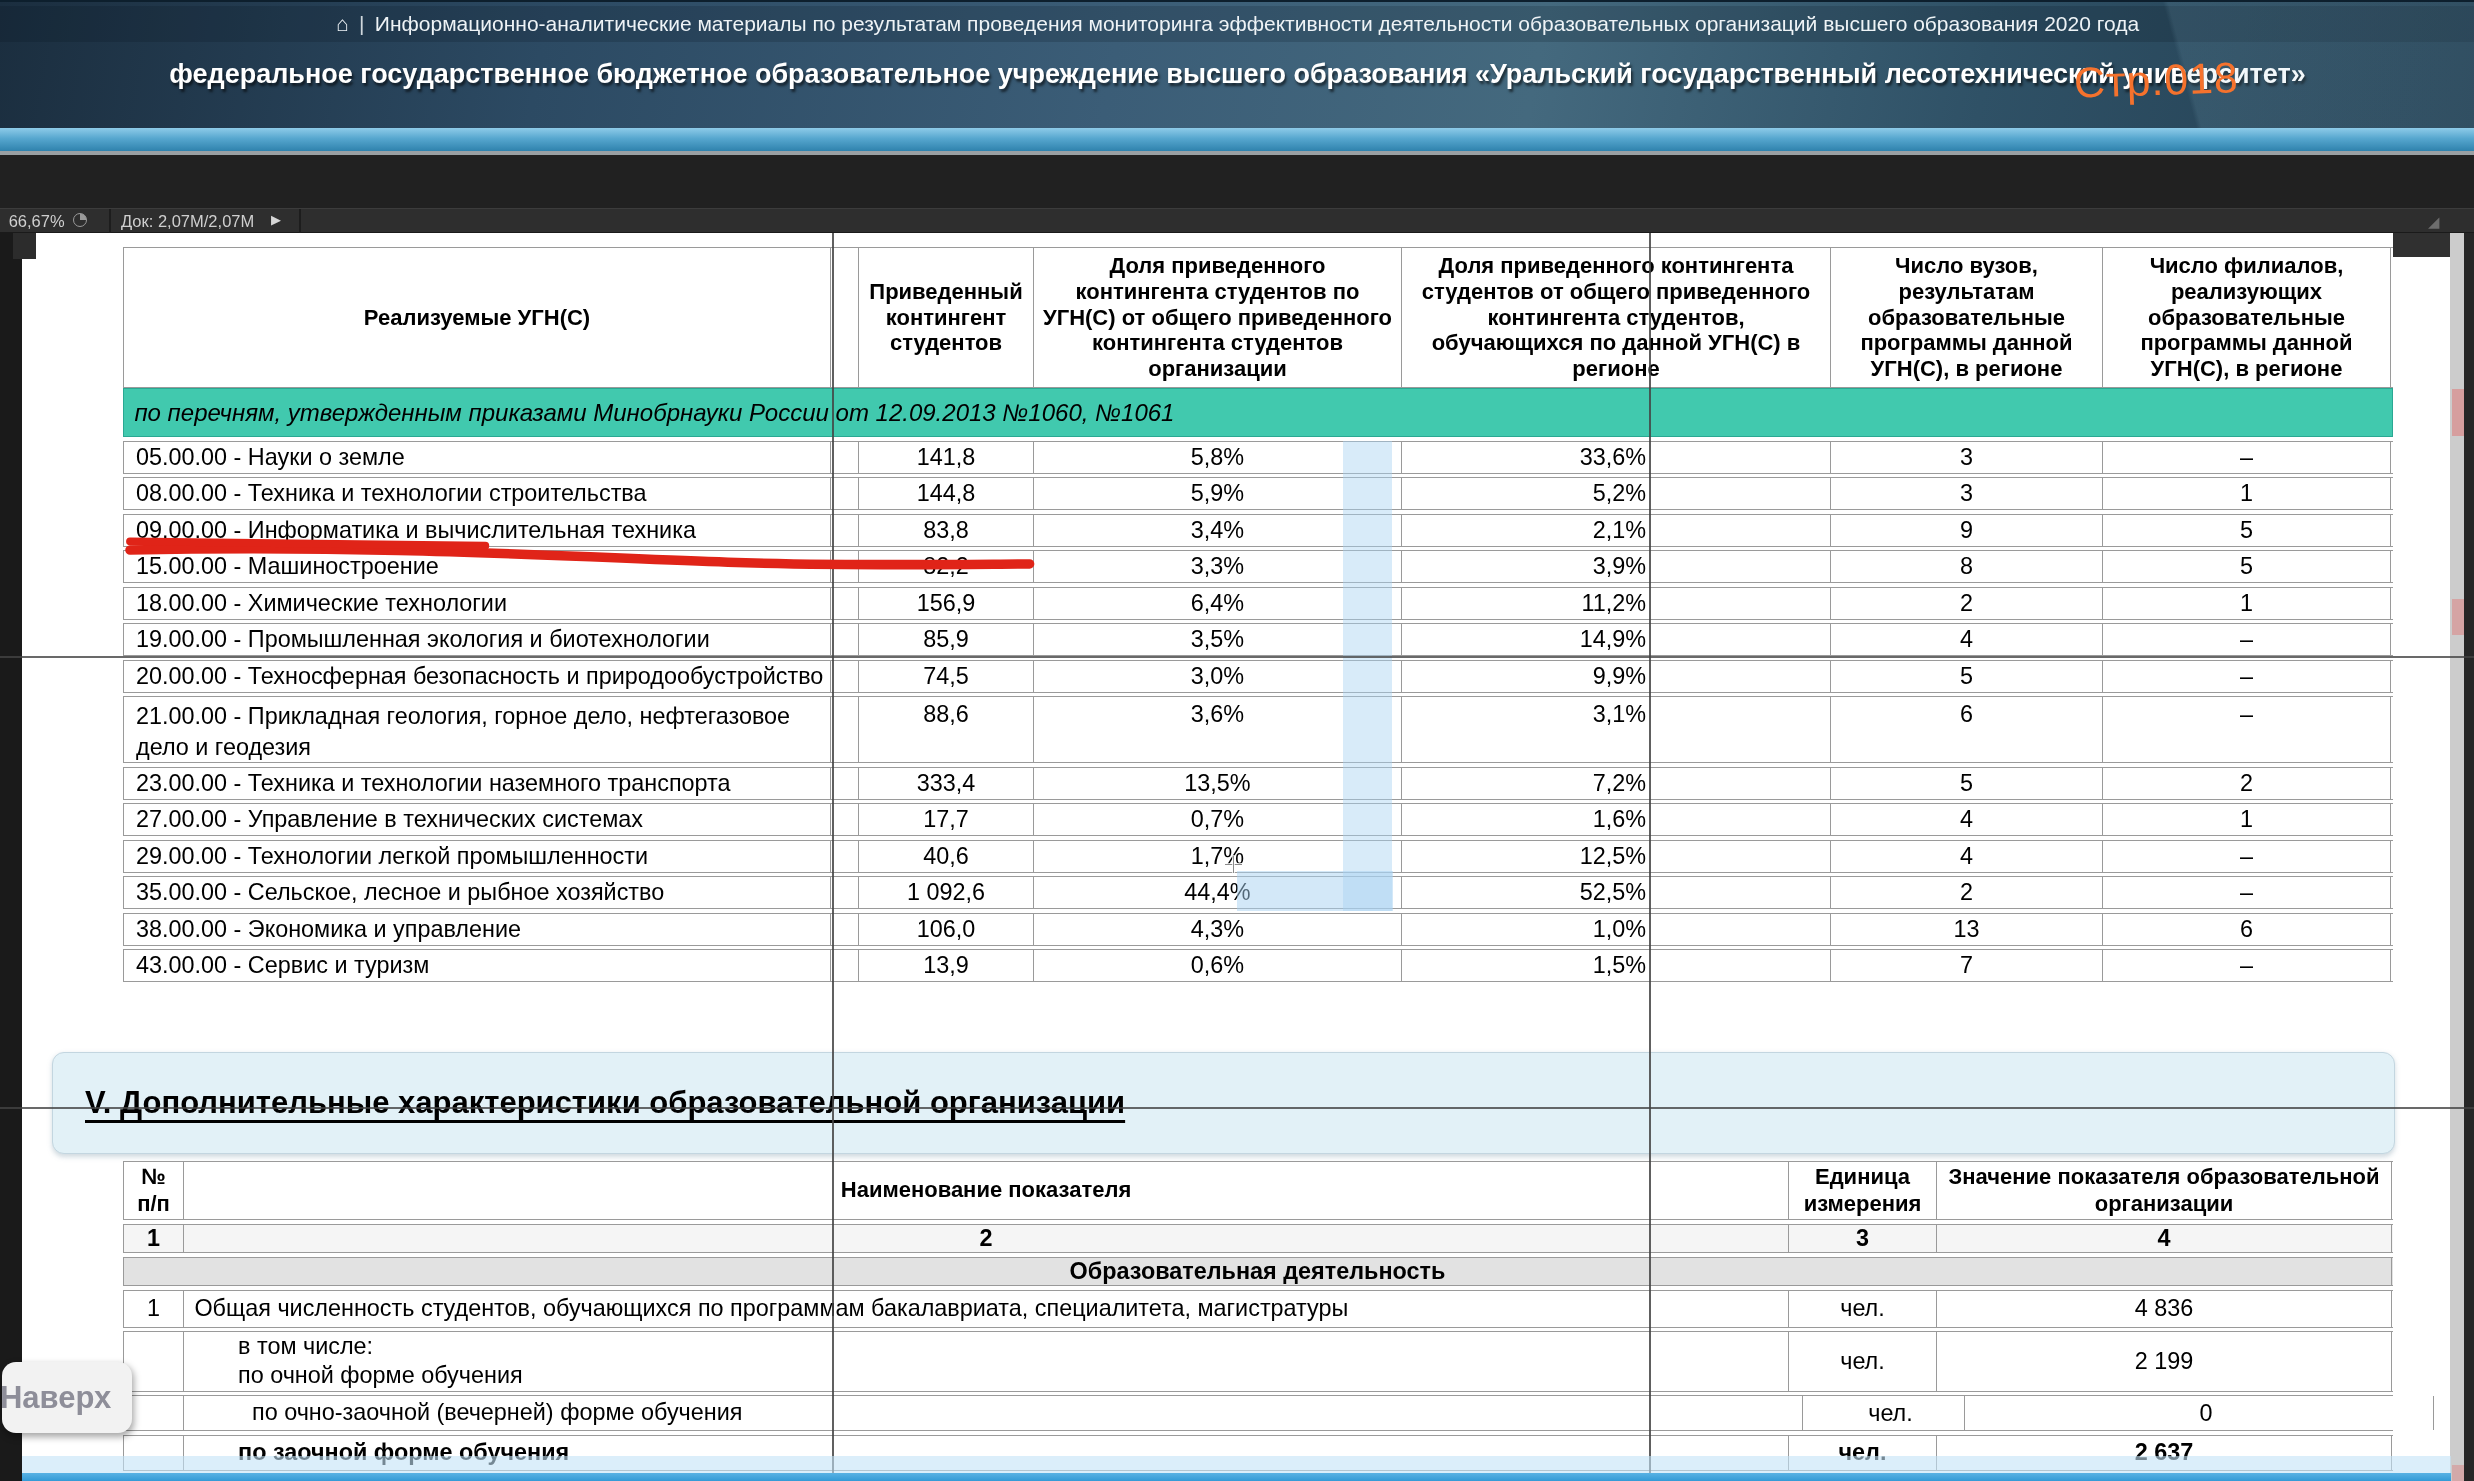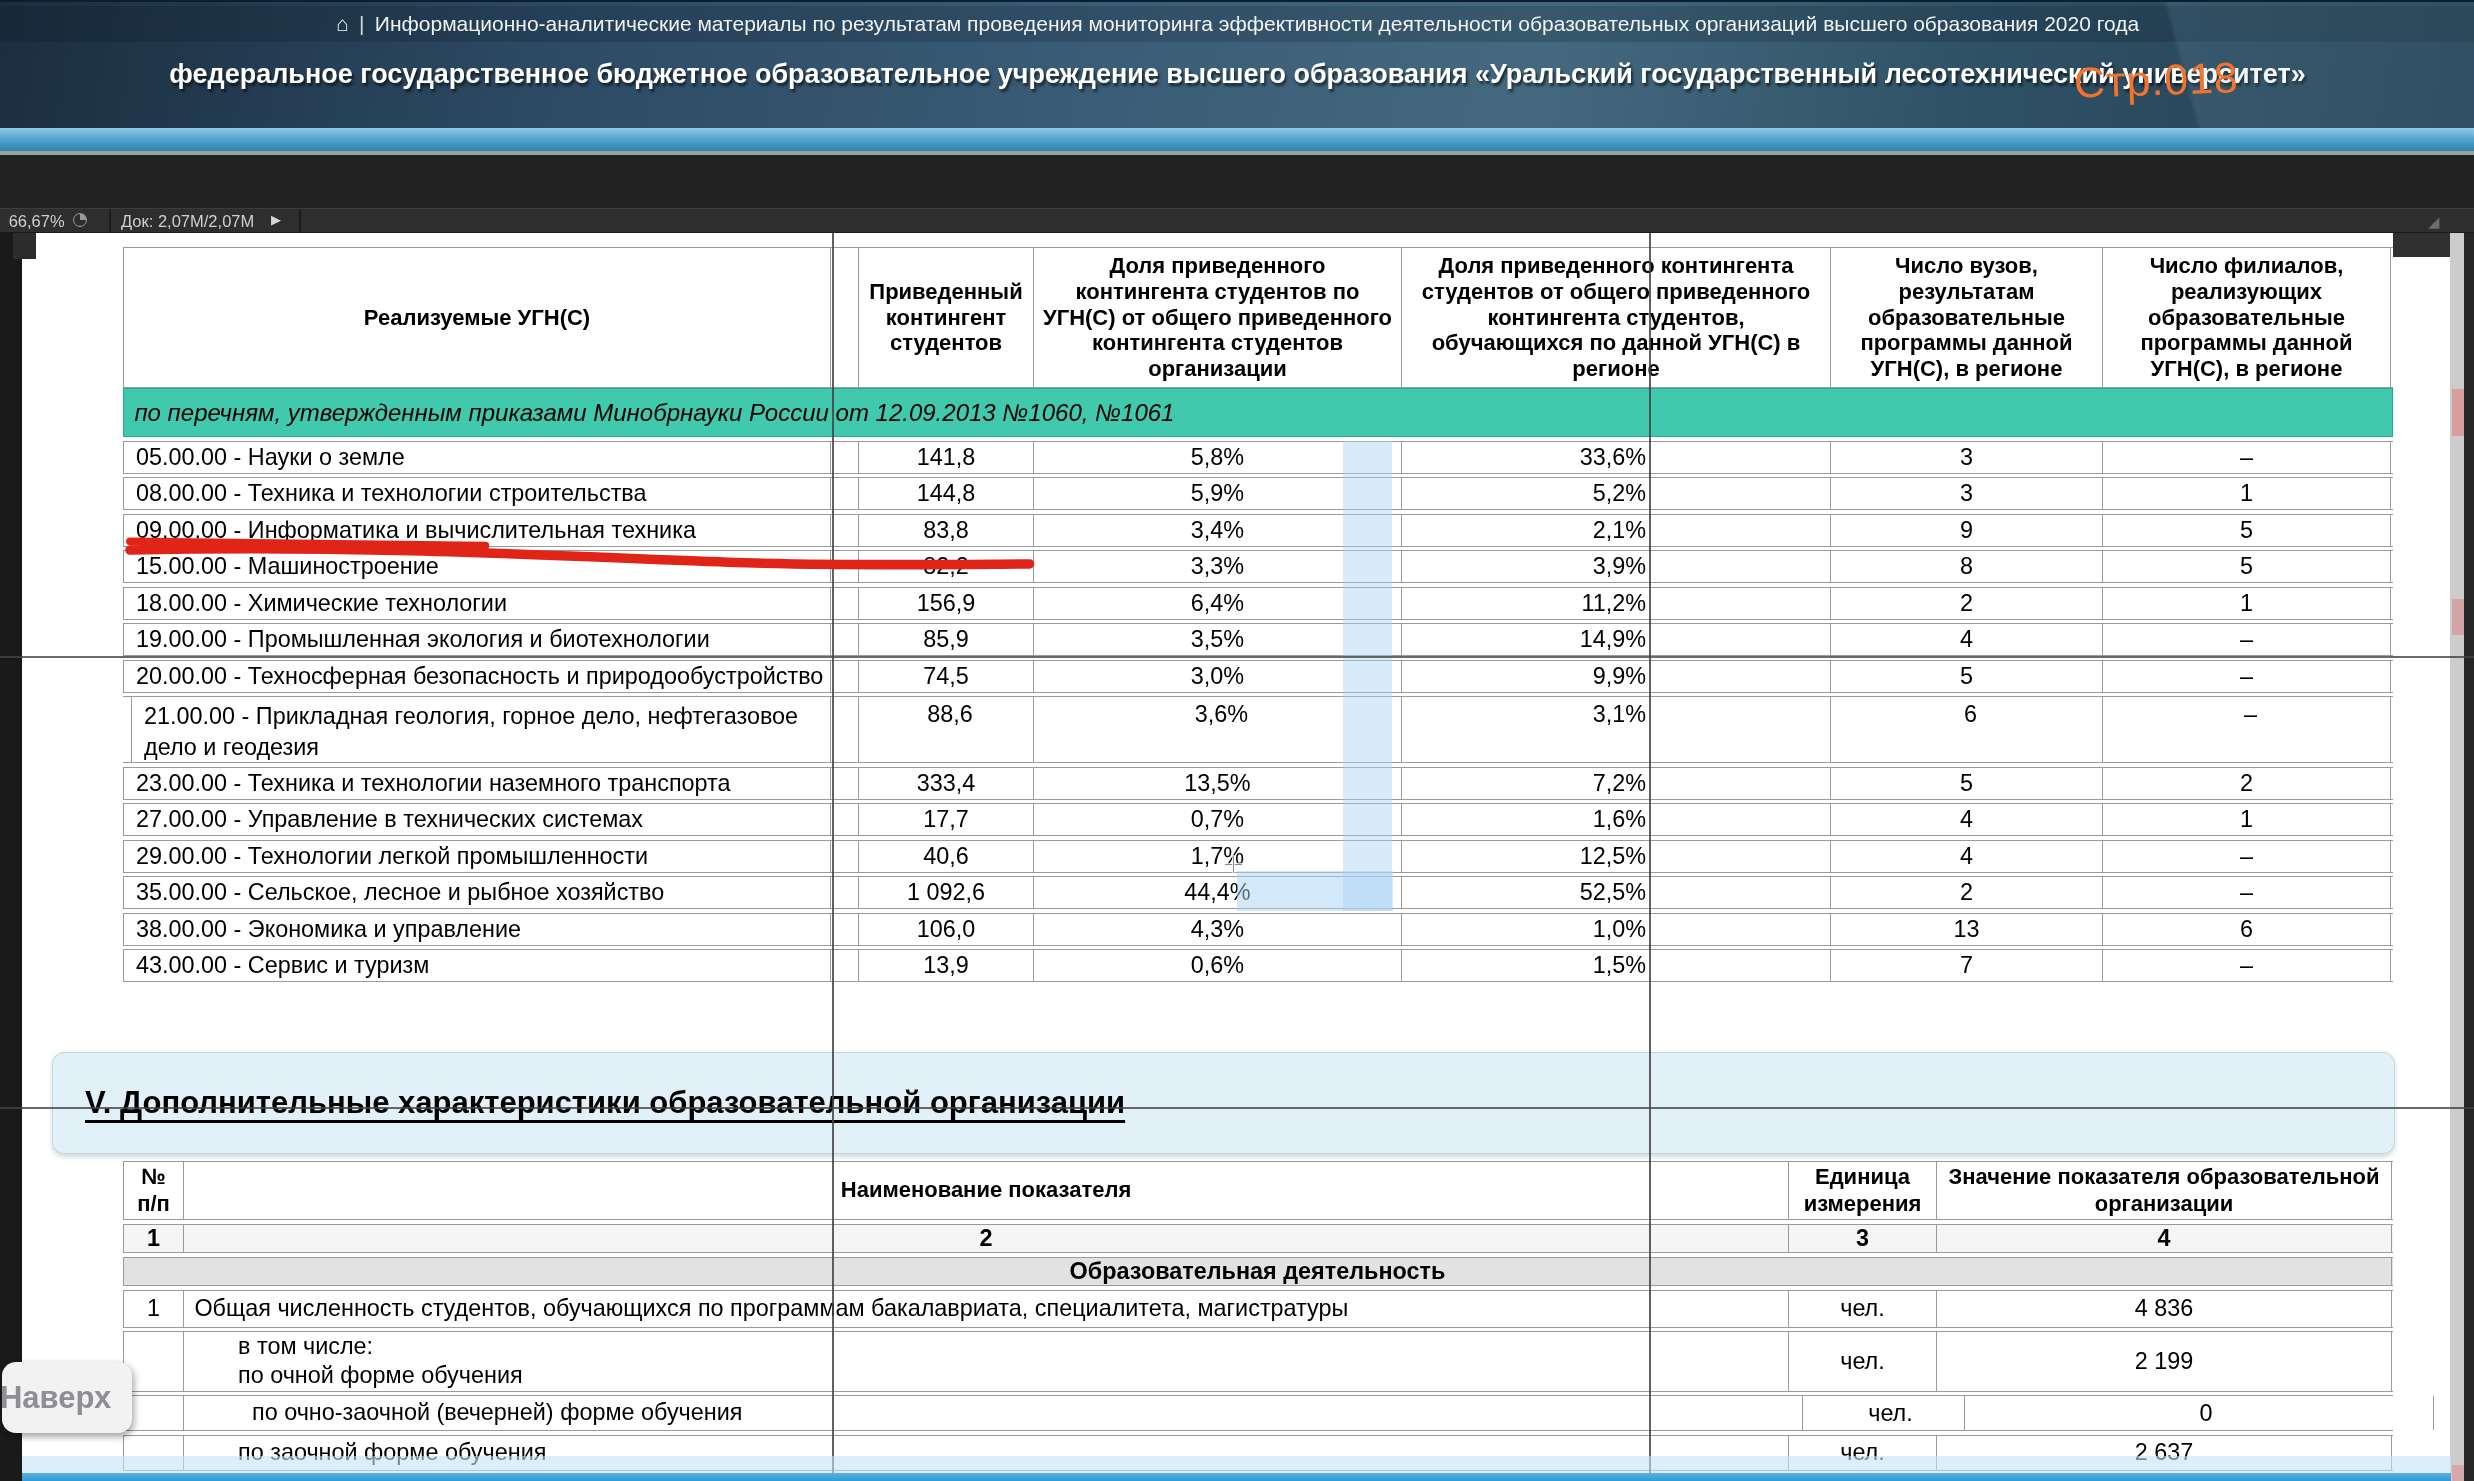--- a/index.html
+++ b/index.html
@@ -57,21 +57,21 @@
   .t1-head { min-height:141px; font-weight:bold; }
   .t1-head > div { justify-content:center; text-align:center; font-size:22px; line-height:1.18; padding:3.5px 8.7px; font-weight:bold; }
   .teal { min-height:49px; background:#41c9ae; border:0.9px solid #2aa893; display:flex; align-items:center;
     font-size:24px; font-weight:normal; font-style:italic; padding-left:10.4px; color:#000; }
   .t1-body { display:flex; flex-direction:column; gap:3.5px; margin-top:3.5px; }
   .t1-body .t1-row { min-height:33px; }
   .t1-body .name { justify-content:flex-start; padding-left:12px; line-height:1.3; }
   .t1-body .num  { justify-content:center; }
   .t1-body .pr   { justify-content:flex-end; padding-right:184px; }
   .t1-body .tall { min-height:66px; }
-  .t1-body .tall > div { align-items:flex-start; padding-top:4.3px;margin-left:8px; }
+  .t1-body .tall > div { align-items:flex-start; padding-top:4.3px; }
 
   
   .banner { position:absolute; left:52px; top:1052px; width:2343px; height:102px;
     background:#e2f1f7; border:1.7px solid #c3d6e0; border-radius:12px;
     box-shadow:0 2.6px 5.2px rgba(120,150,165,0.35); z-index:1;
     display:flex; align-items:center; padding-left:32px; }
   .banner span { font-size:31px; font-weight:bold; color:#000;
     text-decoration:underline; text-underline-offset:7px; }
 
   
@@ -86,21 +86,21 @@
   .t2-nums { min-height:29.5px; background:#f5f5f5; }
   .t2-nums > div { justify-content:center; font-weight:bold; }
   .t2-section { min-height:29.5px; background:#e2e2e2; }
   .t2-section > div { grid-column:1 / -1; justify-content:center; font-weight:bold; }
   .t2-body .cnum { justify-content:center; }
   .t2-body .t2-name { justify-content:flex-start; padding-left:10.4px; white-space:pre-line; line-height:1.25; }
   .t2-body .indent { padding-left:54px; }
   .t2-body .unit { justify-content:center; }
   .t2-body .val  { justify-content:center; }
   .r1 { min-height:38px; } .r2 { min-height:56px; } .r3 { min-height:36px;gap:14px; }
-  .r4 { min-height:36px; } .r5 { min-height:45px; }
+  .r4 { min-height:36px;font-weight:bold; } .r5 { min-height:45px; }
 
   
   .hl-strip { position:absolute; left:1343px; top:441px; width:49px; height:470px;
     background:rgba(168,210,242,0.45); z-index:2; }
   .hl-rect { position:absolute; left:1237px; top:871px; width:156px; height:40px;
     background:rgba(168,210,242,0.5); z-index:2; }
   .vguide { position:absolute; top:233px; width:1.7px; height:1249px; background:rgba(68,68,68,0.85); z-index:3; }
   .hguide { position:absolute; left:0; width:2475px; height:1.7px; background:rgba(68,68,68,0.8); z-index:3; }
   .redline { position:absolute; left:121px; top:531px; z-index:3; }
   .cursor-cross { position:absolute; left:1225px; top:856px; width:17.4px; height:17.4px; z-index:4; }

